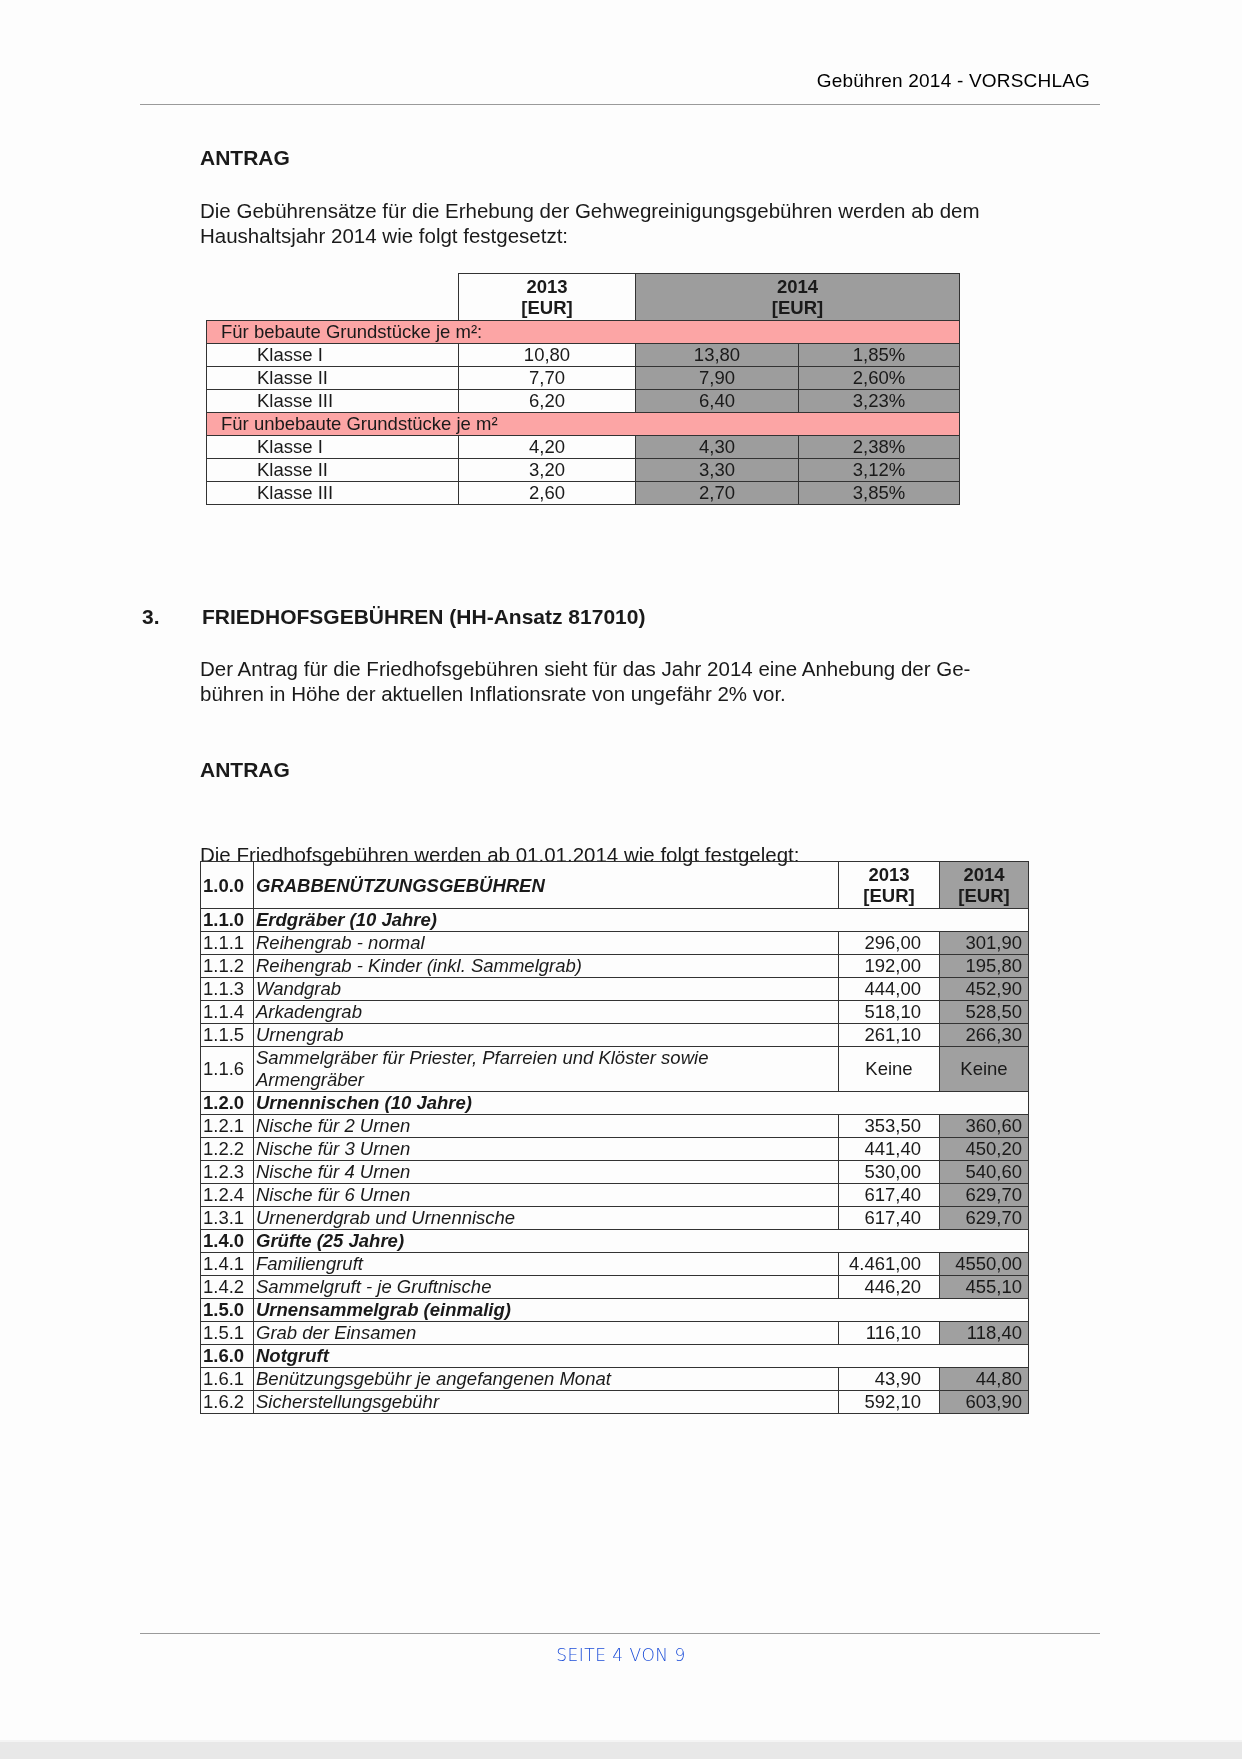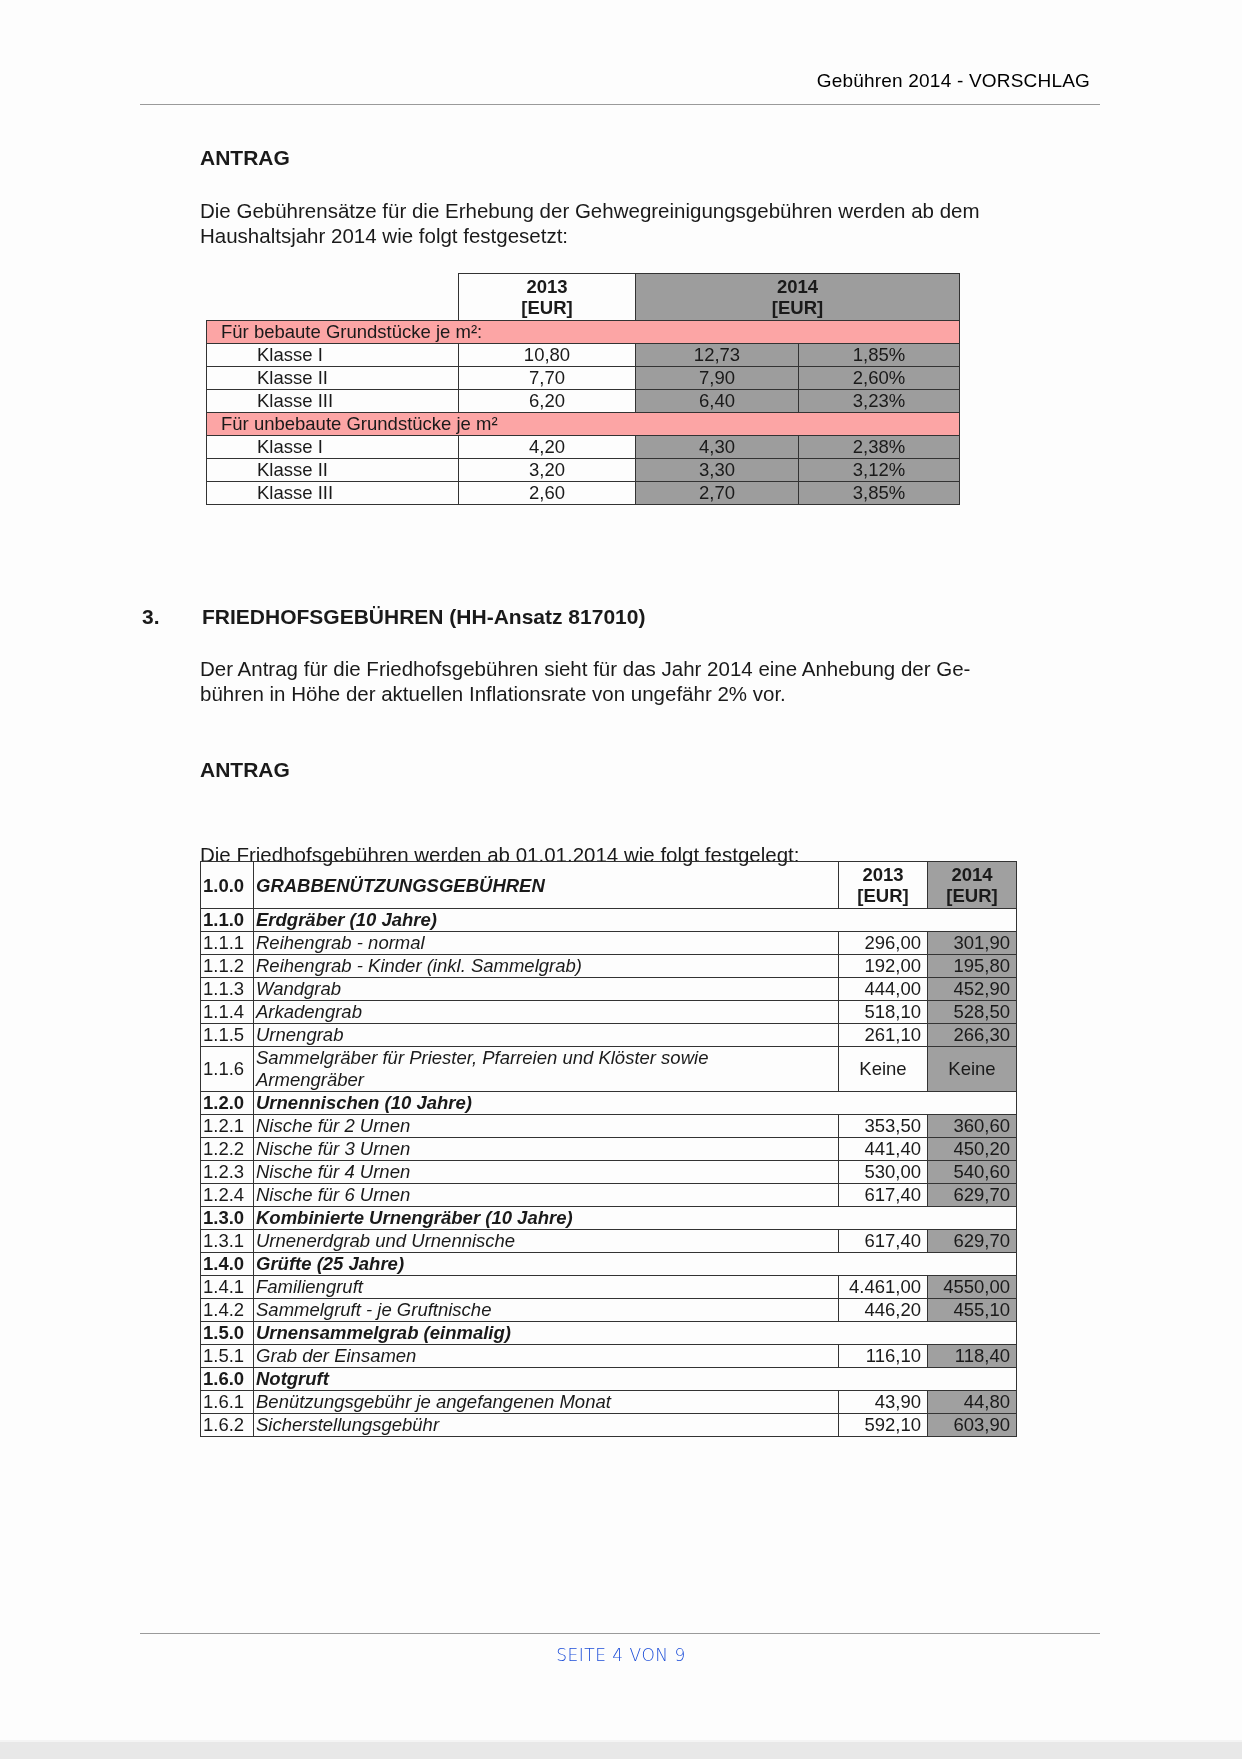--- a/index.html
+++ b/index.html
@@ -27,21 +27,21 @@
   .t1 .v14 { width:162px; text-align:center; }
   .t1 .pct { width:160px; text-align:center; }
   .t1 .grp td { font-weight:normal; padding-left:14px; background:#fca5a5; }
   .t1 .noborder { border:none; background:transparent; }
 
   
   .t2 { position:absolute; left:200px; top:861px; font-size:18.5px; }
   .t2 td { border:1.5px solid #333; padding:0 2px; height:22px; line-height:22px; }
   .t2 .code { width:48px; }
   .t2 .desc { width:580px;font-style:italic; }
-  .t2 .c13 { width:80px; text-align:right; padding-right:6px; }
+  .t2 .c13 { width:80px; text-align:right; padding-right:18px; }
   .t2 .c14 { width:80px; text-align:right; padding-right:6px; background:#a0a0a0; }
   .t2 .bold td { font-weight:bold; }
   .t2 .hdr td { height:46px; line-height:21px; }
   .t2 .hdr .c13, .t2 .hdr .c14 { text-align:center; font-weight:bold; padding-right:2px; }
   .t2 .two-line td.desc { line-height:22px; }
   .t2 .center { text-align:center; padding-right:2px; }
 </style>
 </head>
 <body>
 
@@ -64,21 +64,21 @@
           <span>2014</span><br>
           <span>[EUR]</span>
         </td>
       </tr>
     <tr class="grp">
           <td colspan="4">Für bebaute Grundstücke je m²:</td>
         </tr>
         <tr>
           <td class="label">Klasse I</td>
           <td class="v13">10,80</td>
-          <td class="v14 grey">12,73</td>
+          <td class="v14 grey">13,80</td>
           <td class="pct grey">1,85%</td>
         </tr>
         <tr>
           <td class="label">Klasse II</td>
           <td class="v13">7,70</td>
           <td class="v14 grey">7,90</td>
           <td class="pct grey">2,60%</td>
         </tr>
         <tr>
           <td class="label">Klasse III</td>
@@ -194,24 +194,20 @@
           <td class="desc">Nische für 4 Urnen</td>
           <td class="c13">530,00</td>
           <td class="c14">540,60</td>
         </tr>
         <tr>
           <td class="code">1.2.4</td>
           <td class="desc">Nische für 6 Urnen</td>
           <td class="c13">617,40</td>
           <td class="c14">629,70</td>
         </tr>
-        <tr class="bold">
-          <td class="code">1.3.0</td>
-          <td class="desc" colspan="3">Kombinierte Urnengräber (10 Jahre)</td>
-        </tr>
         <tr>
           <td class="code">1.3.1</td>
           <td class="desc">Urnenerdgrab und Urnennische</td>
           <td class="c13">617,40</td>
           <td class="c14">629,70</td>
         </tr>
         <tr class="bold">
           <td class="code">1.4.0</td>
           <td class="desc" colspan="3">Grüfte (25 Jahre)</td>
         </tr>

